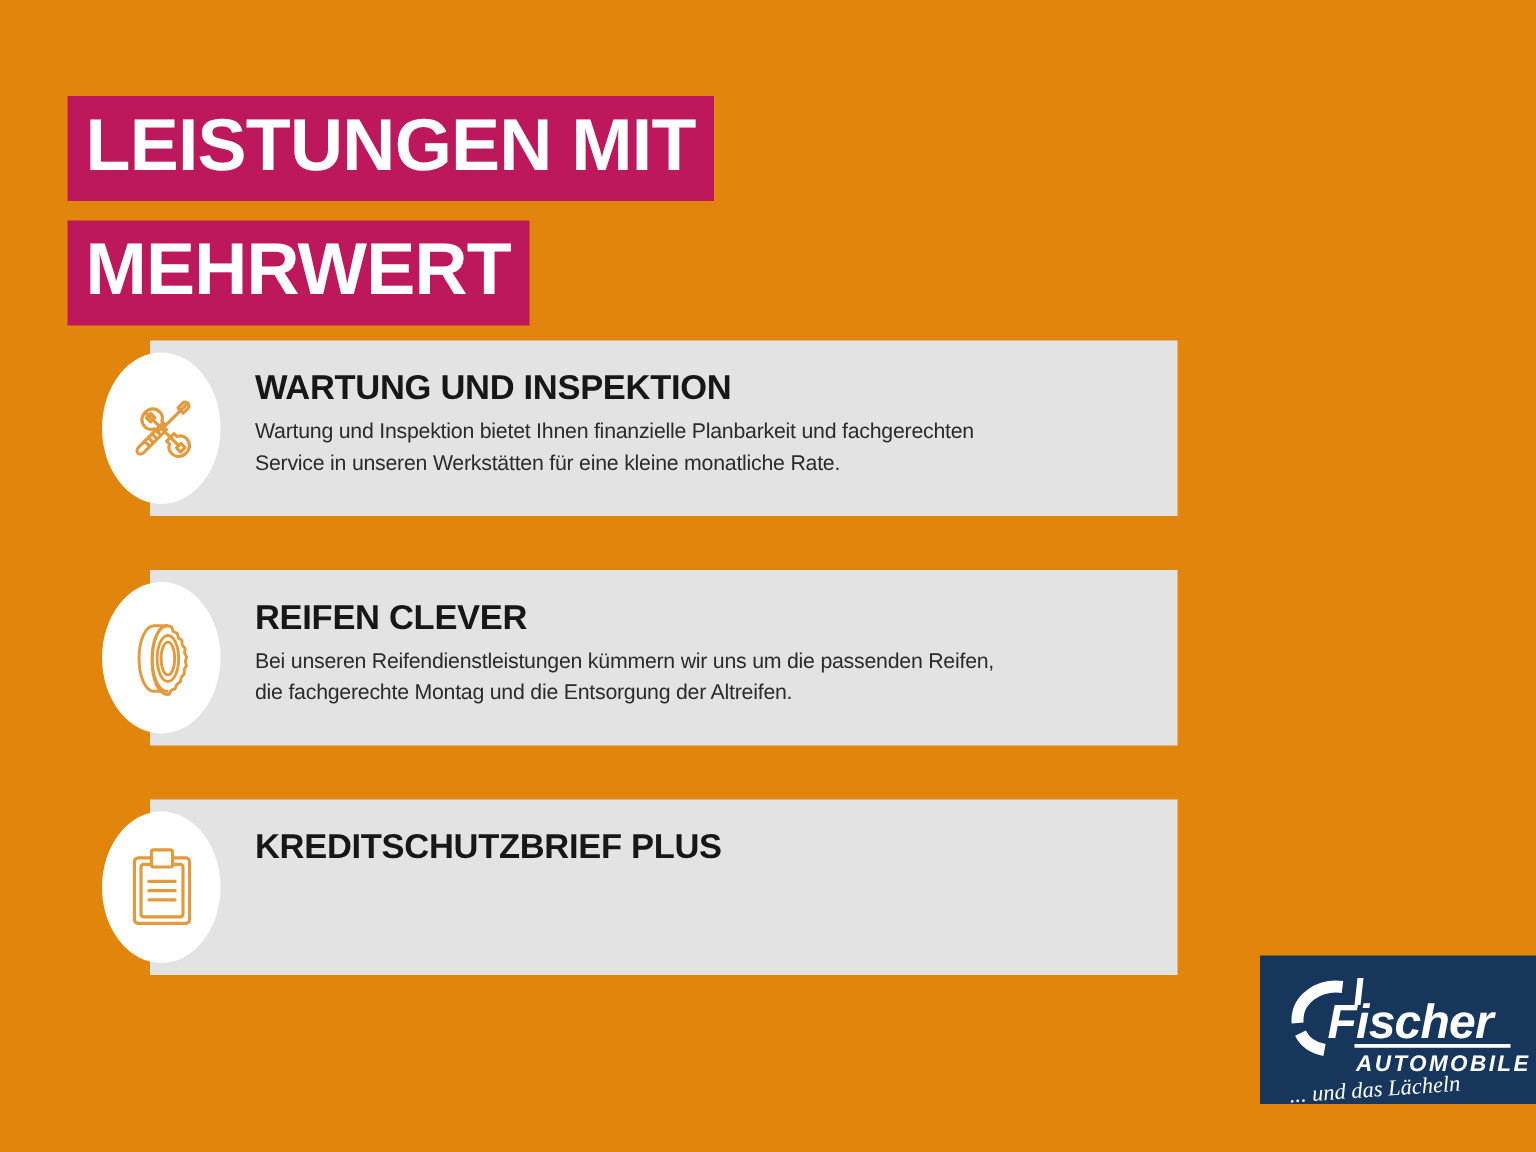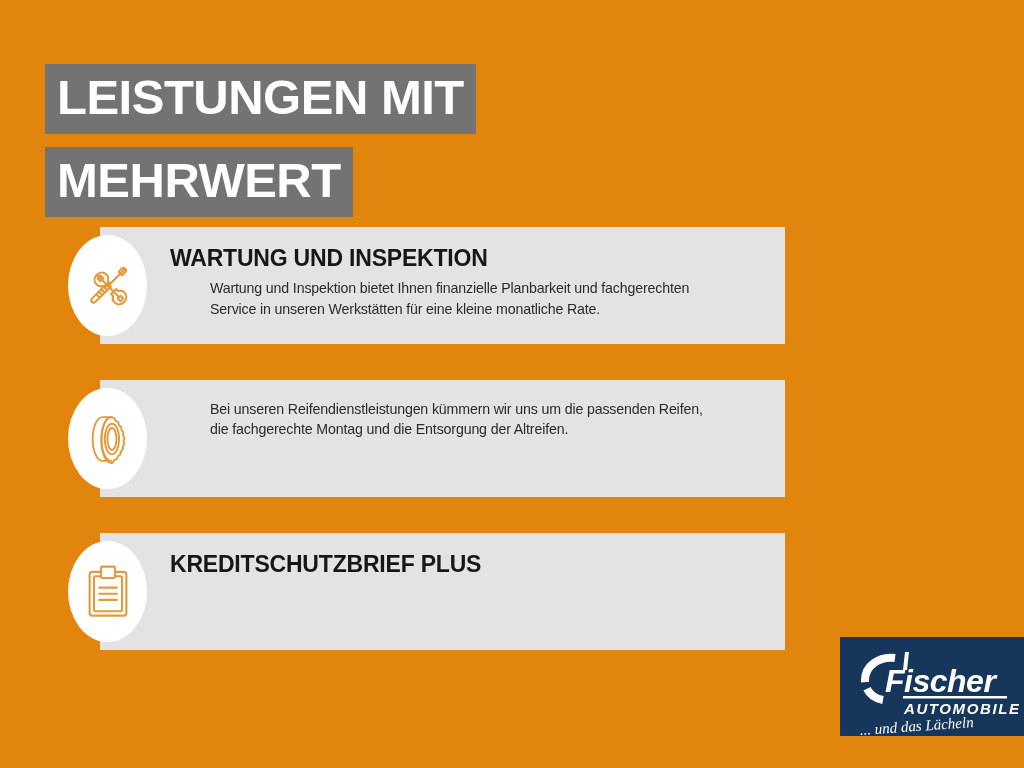--- a/index.html
+++ b/index.html
@@ -7,21 +7,21 @@
   body {
     background:#e2850d;
     font-family:"Liberation Sans", sans-serif;
     position:relative;
   }
 
   
   .title-block { position:absolute; left:45px; top:64px; }
   .title-line {
     display:block;
-    background:#737373;
+    background:#be185d;
     color:#ffffff;
     font-weight:bold;
     font-size:49px;
     line-height:1.0;
     letter-spacing:-0.5px;
     padding:9px 12px 12px 12px;
     width:max-content;
   }
   .title-line + .title-line { margin-top:13px;text-align:center; }
 
@@ -68,21 +68,21 @@
     letter-spacing:-0.2px;
     line-height:1.1;
     margin-bottom:7px;
   }
   .card-desc {
     font-size:14.2px;
     color:#2b2b2b;
     line-height:1.44;
     letter-spacing:-0.15px;
   }
-  .card-desc span { display:block;margin-left:40px; }
+  .card-desc span { display:block; }
 
   
   .logo-box {
     position:absolute;
     left:840px;
     top:637px;
     width:184px;
     height:99px;
     background:#16365c;
     overflow:hidden;
@@ -143,20 +143,21 @@
 
         <path d="M36 7
                  l3.4 1.1 l1.1 3.3 l3.2 1.4 l0.7 3.4 l2.8 2 l0.2 3.5 l2.2 2.6 l-0.4 3.4 l1.6 3.1 l-1 3.2 l0.8 3.4 l-1.6 2.9 l-0.1 3.5 l-2.2 2.5 l-0.7 3.4 l-2.7 2 l-1.2 3.2 l-3.1 1.3 l-1.6 3.1 l-1.4 0.1
                  c-6.5 0 -11.5 -11 -11.5 -25 C24.5 18 29.5 7 36 7 Z"></path>
 
         <ellipse cx="36.5" cy="32" rx="8.2" ry="17.5"></ellipse>
         <ellipse cx="36.5" cy="32" rx="5.2" ry="12.5"></ellipse>
       </svg>
     </div>
     <div class="card-text">
+      <div class="card-title">REIFEN CLEVER</div>
       <div class="card-desc">
         <span>Bei unseren Reifendienstleistungen kümmern wir uns um die passenden Reifen,</span>
         <span>die fachgerechte Montag und die Entsorgung der Altreifen.</span>
       </div>
     </div>
   </div>
 
   <div class="card-row">
     <div class="card-panel"></div>
     <div class="badge">

